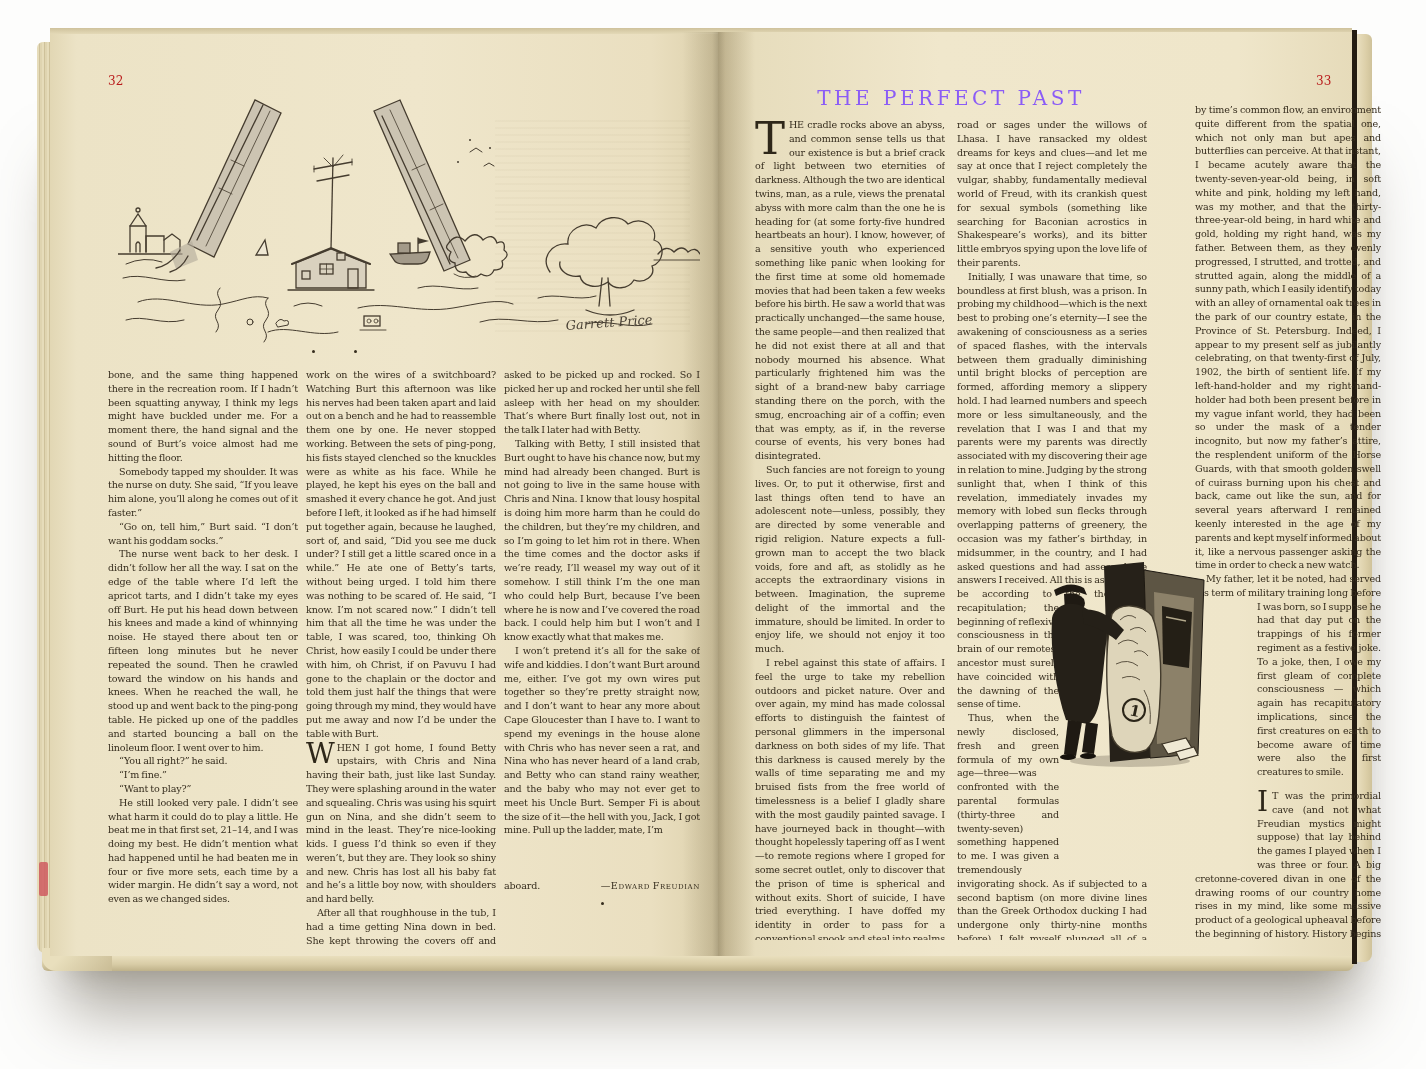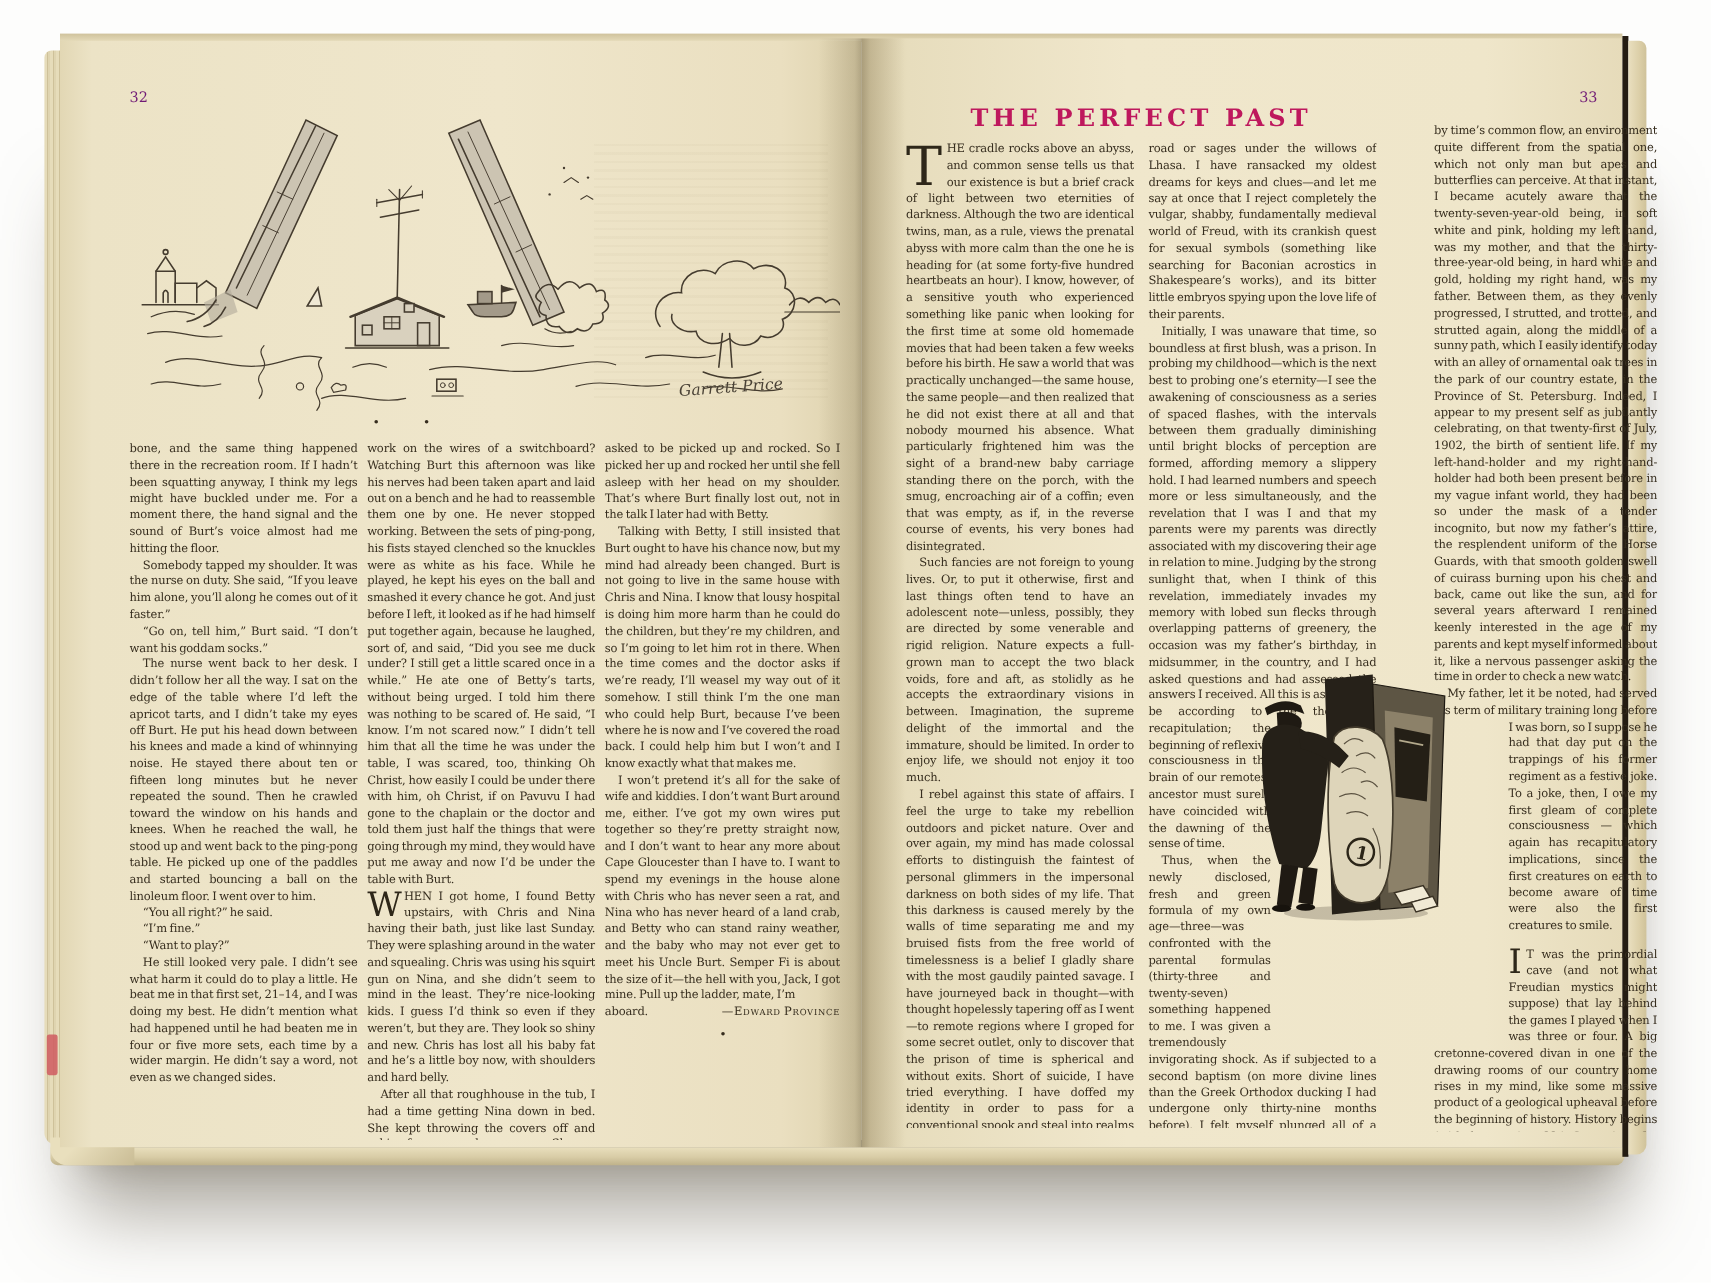--- a/index.html
+++ b/index.html
@@ -23,35 +23,35 @@
                border-radius:0 0 8px 6px;}
   .edge-corner{position:absolute;left:42px;top:948px;width:70px;height:23px;
                background:linear-gradient(135deg,#e9dfbd 30%,#c9bc95 100%);border-radius:0 0 0 14px;}
   .edge-right-cover{position:absolute;left:1352px;top:30px;width:5px;height:934px;background:#241c12;}
   .edge-right-paper{position:absolute;left:1357px;top:34px;width:15px;height:928px;
                     background:linear-gradient(90deg,#e9dfbf 0%,#dccf a8 60%,#cfc29a 100%);
                     background:linear-gradient(90deg,#e9dfbf 0%,#dccfa8 60%,#cfc29a 100%);border-radius:0 6px 8px 0;}
   .edge-top{position:absolute;left:50px;top:28px;width:1302px;height:7px;
             background:linear-gradient(180deg,#cfc29c,#e7ddbc);}
   
-  .pagenum{position:absolute;font-size:12px;color:#701a75;}
+  .pagenum{position:absolute;font-size:12px;color:#b91c1c;}
   .bodycol{position:absolute;overflow:hidden;font-size:9.6px;line-height:13.8px;color:#362d1e;
            text-align:justify;letter-spacing:-0.15px;word-spacing:-0.8px;}
   .bodycol p{margin:0;}
   .indent{text-indent:11px;}
   .noindent{text-indent:0;}
   .rp-title{position:absolute;left:755px;top:86px;width:392px;text-align:center;
-            font-size:20px;letter-spacing:3.5px;color:#be185d;font-weight:bold;}
+            font-size:20px;letter-spacing:3.5px;color:#8b5cf6;font-weight:normal;}
   .dc{float:left;color:#2e2719;}
   .dc-t{font-size:45px;line-height:35px;padding:3px 4px 0 0;}
   .dc-w{font-size:28px;line-height:22px;padding:2px 2px 0 0;}
   .dc-i{font-size:28px;line-height:22px;padding:2px 4px 0 0;}
   .push-r{float:right;width:88px;height:268px;}
   .push-l{float:left;width:62px;height:262px;}
-  .sig-line{display:flex;justify-content:space-between;align-items:baseline;}
+  .sig-line{display:flex;justify-content:space-between;align-items:baseline;margin-top:42px;}
   .smallcaps{font-variant:small-caps;letter-spacing:.6px;}
   .dot{width:3px;height:3px;border-radius:50%;background:#362d1e;}
   .dot-center{margin:9px auto 8px auto;}
   .two-dots{position:absolute;left:312px;top:350px;display:flex;gap:39px;}
   .ital{font-style:italic;}
   .filler{margin-top:2px;}
   .showthrough{position:absolute;opacity:.5;pointer-events:none;
                background:repeating-linear-gradient(180deg,rgba(115,98,60,.07) 0 2px,rgba(115,98,60,0) 2px 7px);}
   .artwork{position:absolute;}
 </style>
@@ -189,21 +189,21 @@
     <p class="noindent"><span class="dc dc-w">W</span><span>HEN I got home, I found Betty upstairs, with Chris and Nina having their bath, just like last Sunday. They were splashing around in the water and squealing. Chris was using his squirt gun on Nina, and she didn’t seem to mind in the least. They’re nice-looking kids. I guess I’d think so even if they weren’t, but they are. They look so shiny and new. Chris has lost all his baby fat and he’s a little boy now, with shoulders and hard belly.</span></p>
     <p class="indent">After all that roughhouse in the tub, I had a time getting Nina down in bed. She kept throwing the covers off and asking for more and more songs. She</p>
   </div>
 
   <div class="bodycol" style="left:504px;top:368px;width:196px;height:582px;">
     <p class="noindent">asked to be picked up and rocked. So I picked her up and rocked her until she fell asleep with her head on my shoulder. That’s where Burt finally lost out, not in the talk I later had with Betty.</p>
     <p class="indent">Talking with Betty, I still insisted that Burt ought to have his chance now, but my mind had already been changed. Burt is not going to live in the same house with Chris and Nina. I know that lousy hospital is doing him more harm than he could do the children, but they’re my children, and so I’m going to let him rot in there. When the time comes and the doctor asks if we’re ready, I’ll weasel my way out of it somehow. I still think I’m the one man who could help Burt, because I’ve been where he is now and I’ve covered the road back. I could help him but I won’t and I know exactly what that makes me.</p>
     <p class="indent">I won’t pretend it’s all for the sake of wife and kiddies. I don’t want Burt around me, either. I’ve got my own wires put together so they’re pretty straight now, and I don’t want to hear any more about Cape Gloucester than I have to. I want to spend my evenings in the house alone with Chris who has never seen a rat, and Nina who has never heard of a land crab, and Betty who can stand rainy weather, and the baby who may not ever get to meet his Uncle Burt. Semper Fi is about the size of it—the hell with you, Jack, I got mine. Pull up the ladder, mate, I’m</p>
     <div class="sig-line">
       <span>aboard.</span>
-      <span class="smallcaps">—Edward Province</span>
+      <span class="smallcaps">—Edward Freudian</span>
     </div>
     <div class="dot dot-center"></div>
 
   </div>
 
   <div class="pagenum" style="left:1316px;top:74px;">33</div>
 
   <div class="rp-title">THE PERFECT PAST</div>
 
   <div class="bodycol" style="left:755px;top:118px;width:190px;height:822px;">

